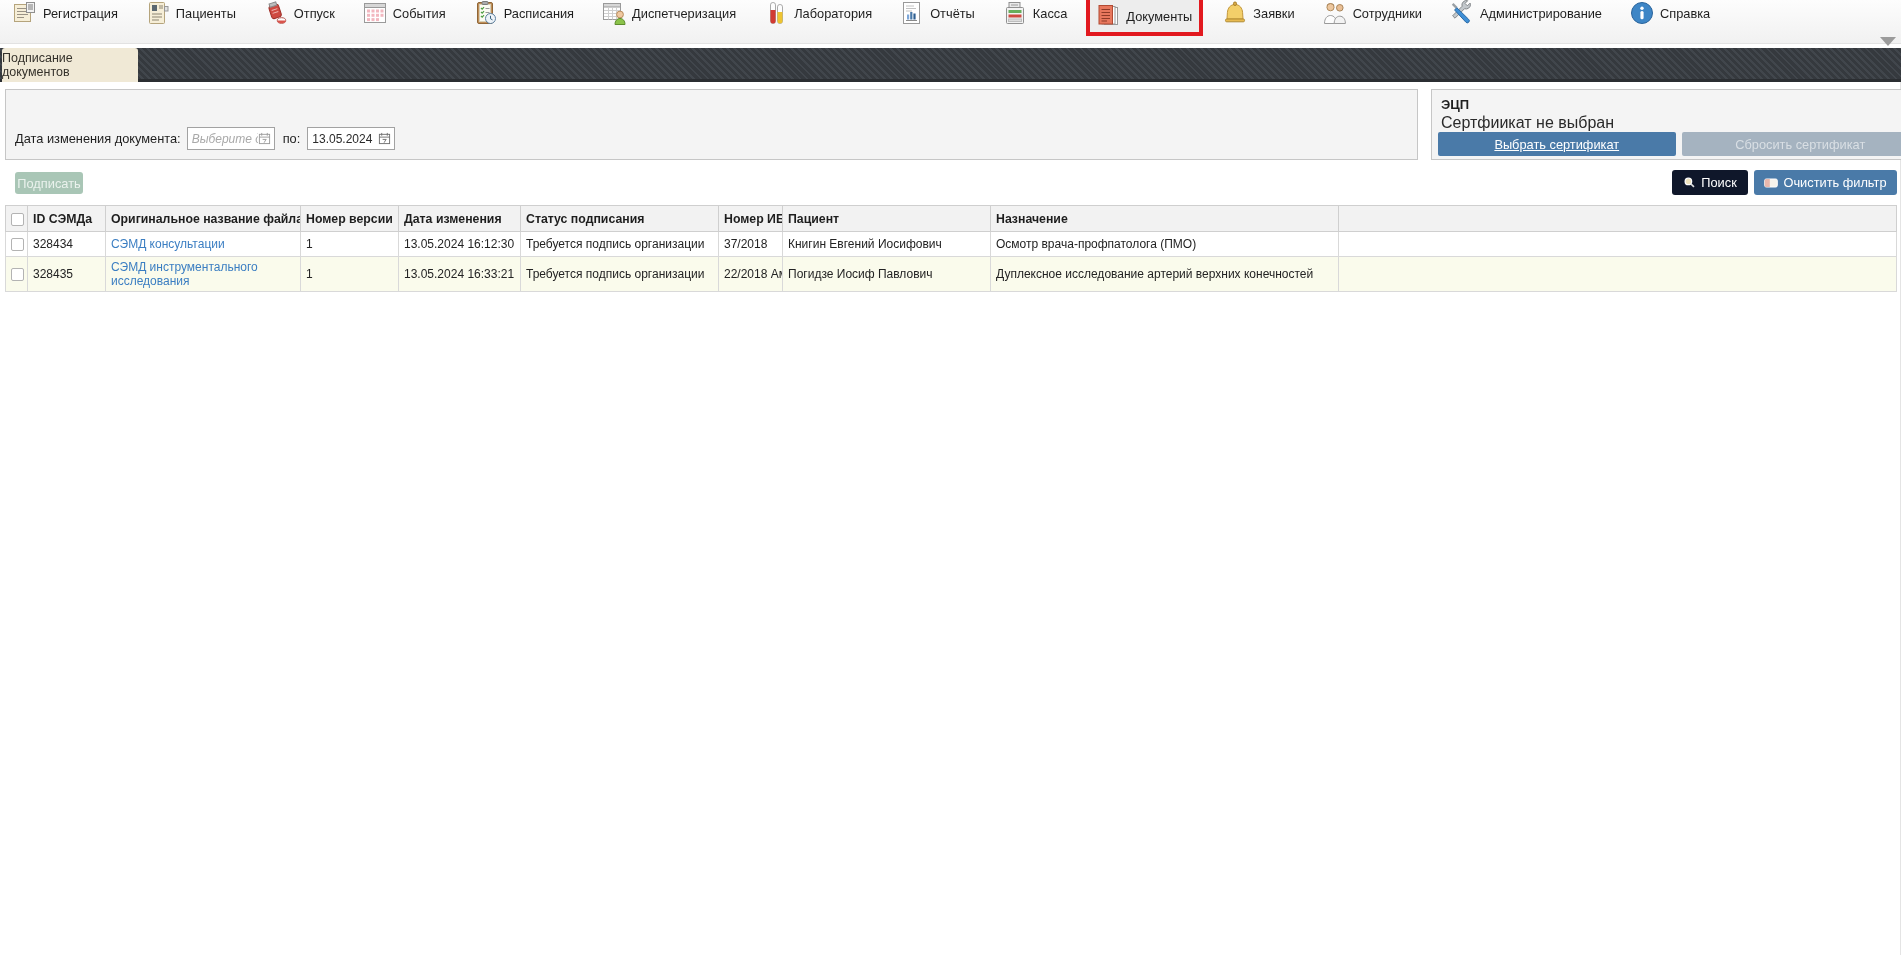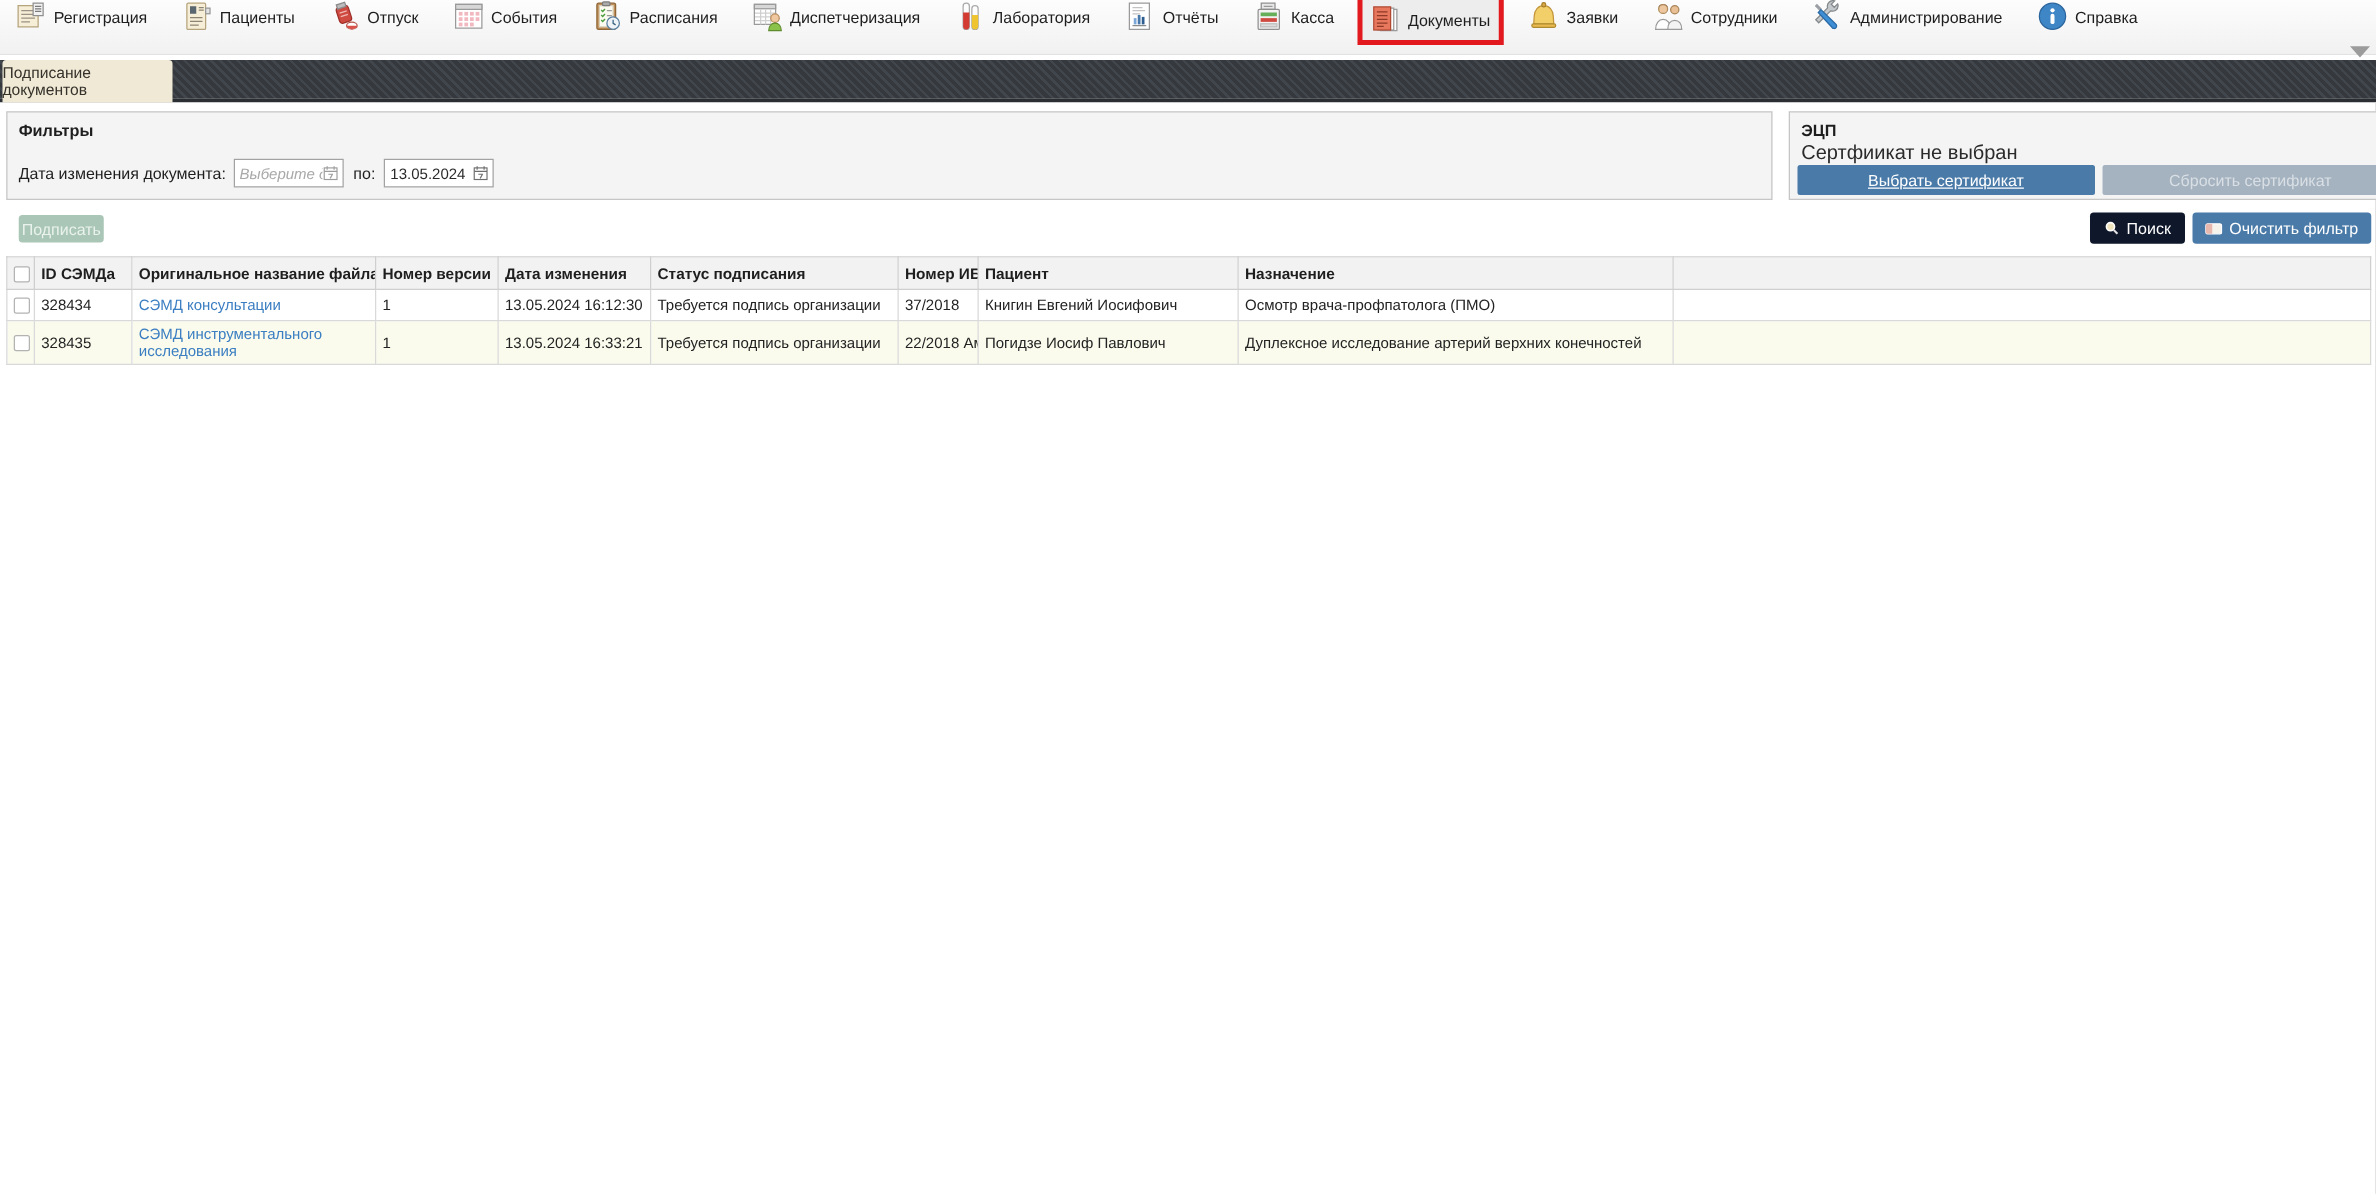--- a/index.html
+++ b/index.html
@@ -297,21 +297,20 @@
 
 <div class="tabstrip">
   <div class="tab-active">
     <span>Подписание документов</span>
   </div>
 </div>
 
 <div class="content">
 
   <div class="panel filters-panel">
-    <div class="panel-title">Фильтры</div>
     <div class="filter-row">
       <span class="lbl">Дата изменения документа:</span>
       <span class="date-box">
         <input type="text" placeholder="Выберите дату" style="">
         <span class="cal-icon"><svg viewBox="0 0 14 14" width="13" height="13">
               <rect x="1.5" y="2.5" width="11" height="10" fill="#fff" stroke="#9c9c9c"></rect>
               <path d="M4 1v3M10 1v3M1.5 5.5h11" stroke="#9c9c9c" fill="none"></path>
               <path d="M5 8h4M8.6 8 6.6 11.5" stroke="#9c9c9c" fill="none"></path>
             </svg></span>
       </span>

